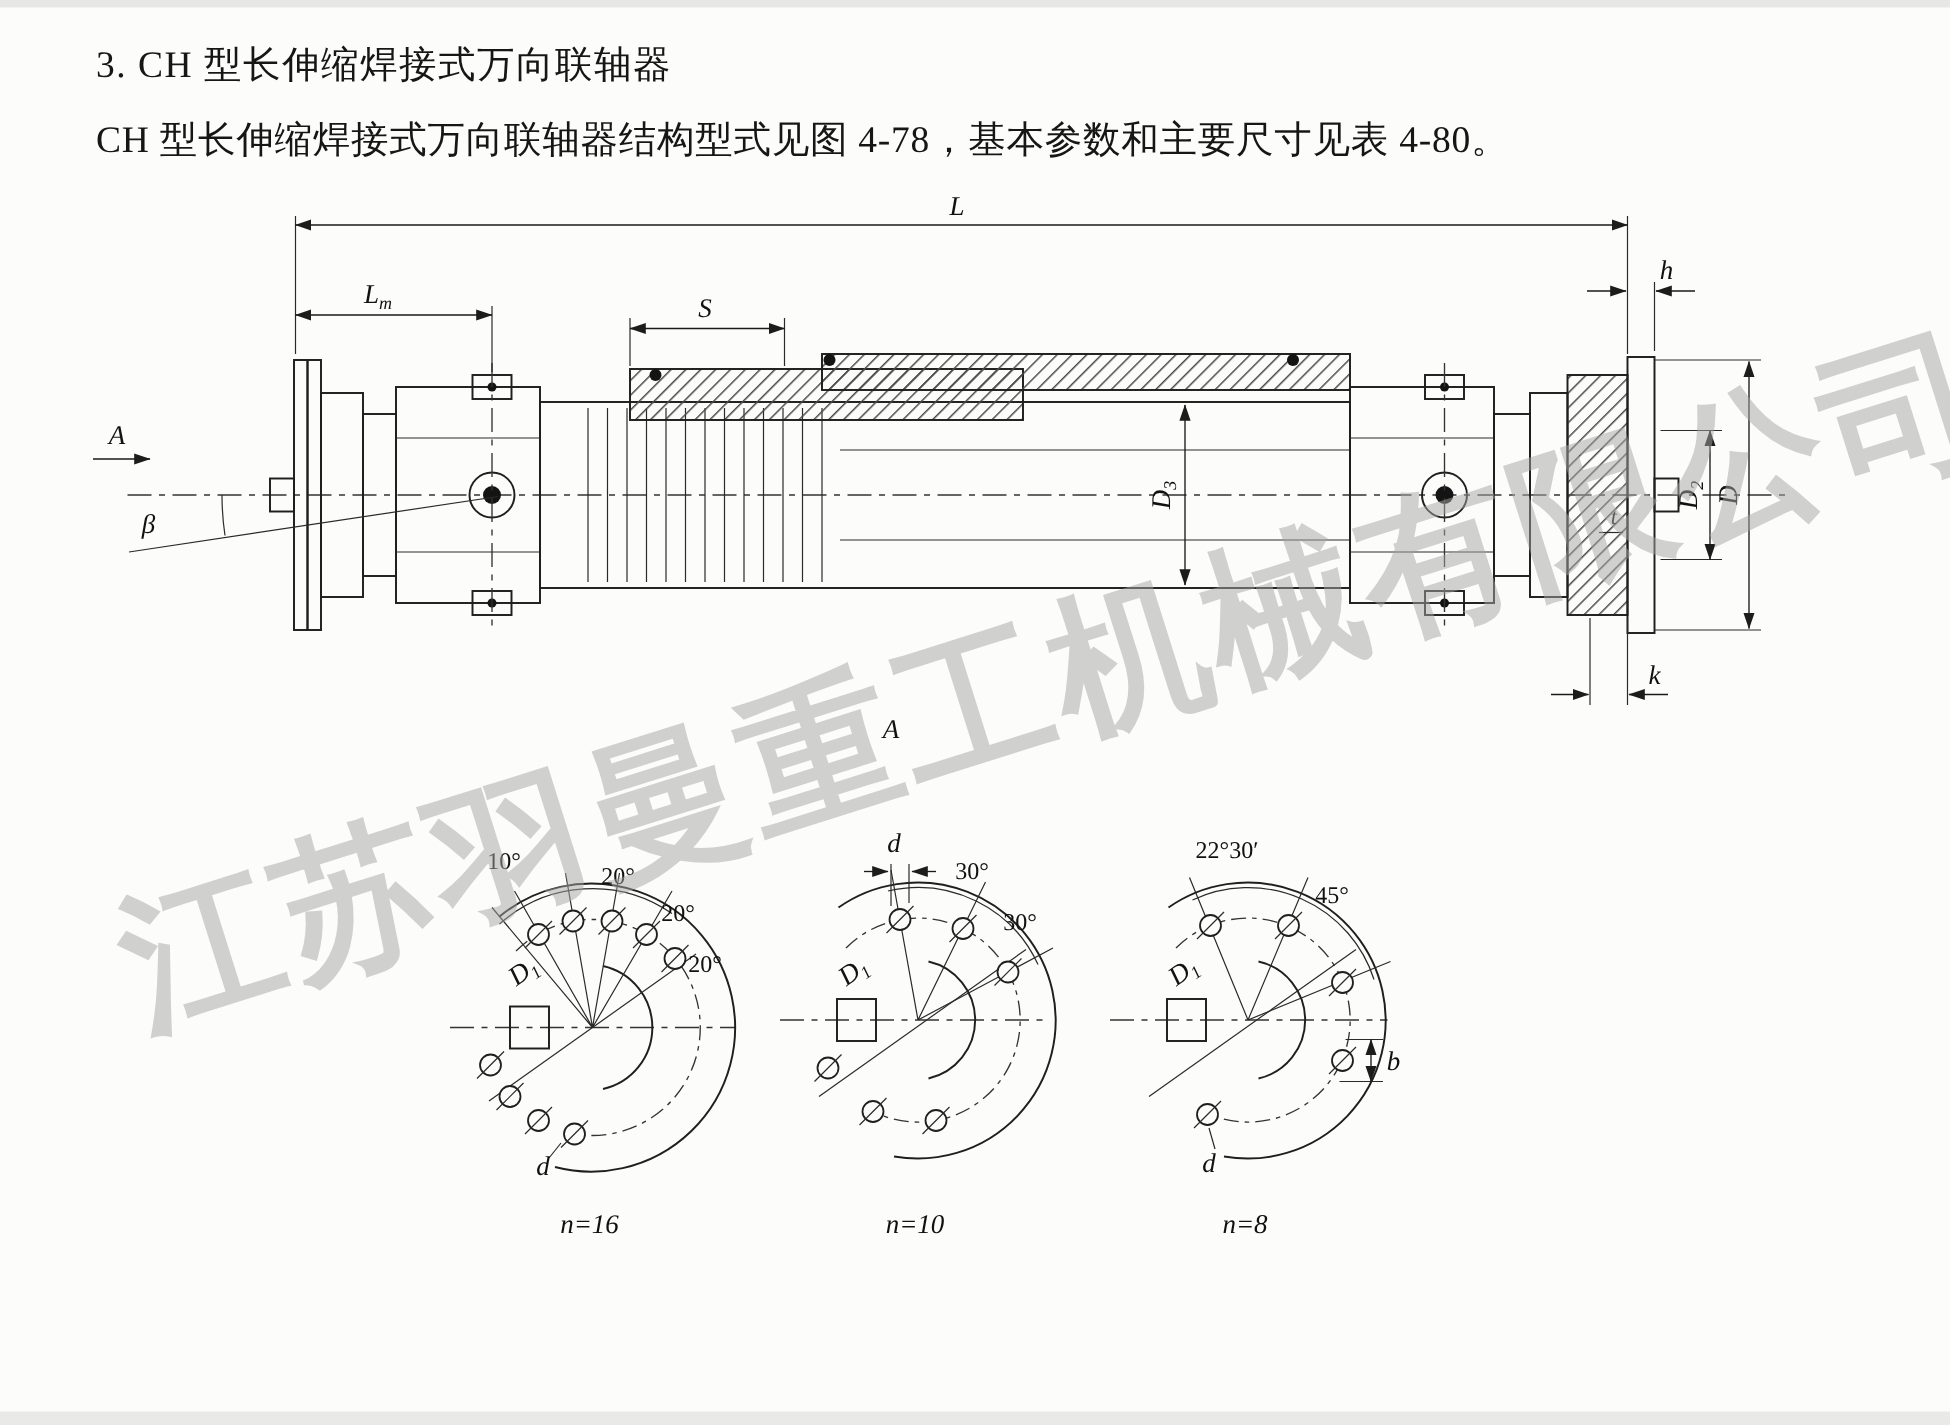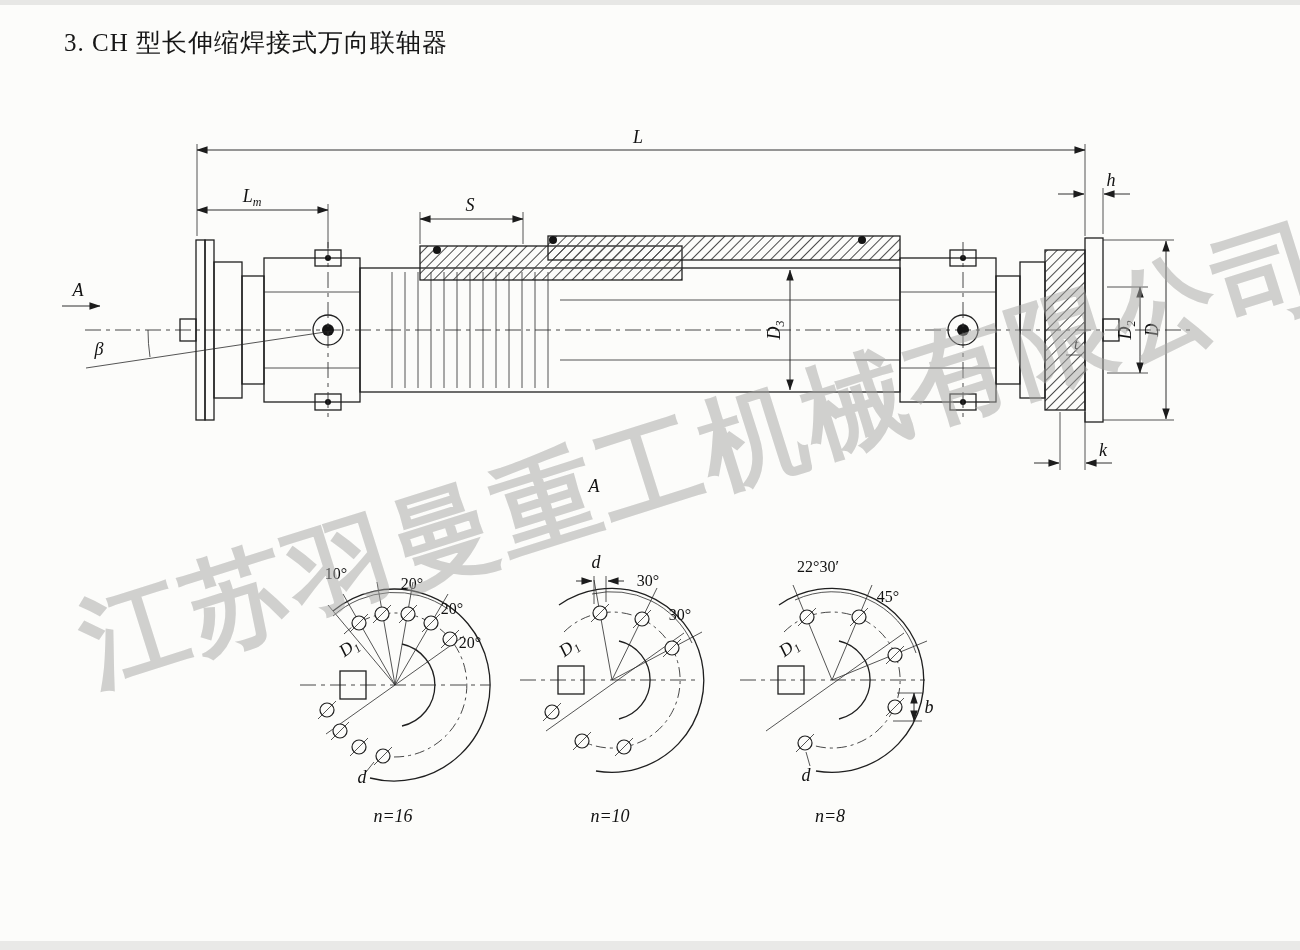--- a/index.html
+++ b/index.html
@@ -33,20 +33,21 @@
   .ang   { font:16px "Liberation Serif", serif; }
   .sub   { font-size:12px; }
 </style>
 </head>
 <body>
 
 <div class="page">
   <div class="scan-edge-top"></div>
 
   <div class="heading">3. CH 型长伸缩焊接式万向联轴器</div>
+  <div class="body-line">CH 型长伸缩焊接式万向联轴器结构型式见图 4-78，基本参数和主要尺寸见表 4-80。</div>
 
   <svg class="figure-svg" width="1300" height="950" viewBox="0 0 1300 950">
     <defs>
       <marker id="arr" viewBox="0 0 10 8" refX="9.6" refY="4" markerWidth="11" markerHeight="8.8" orient="auto-start-reverse" markerUnits="userSpaceOnUse">
         <path d="M0 0.6 L10 4 L0 7.4 Z" fill="#1c1c1c"></path>
       </marker>
       <pattern id="hatch" width="7" height="7" patternUnits="userSpaceOnUse" patternTransform="rotate(45)">
         <line x1="0.5" y1="0" x2="0.5" y2="7" stroke="#4a4a4a" stroke-width="1"></line>
       </pattern>
     </defs>

